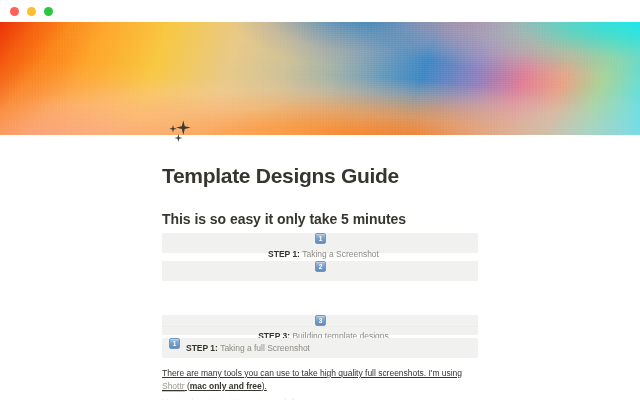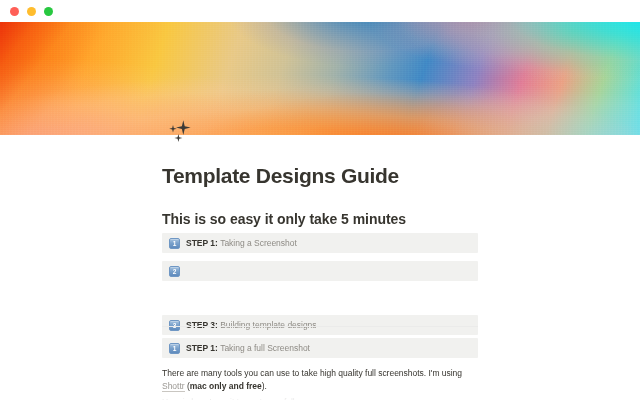--- a/index.html
+++ b/index.html
@@ -226,20 +226,21 @@
   }
   .step-row {
     display: flex;
     align-items: center;
     background: #f1f1ef;
     height: 20px;
     margin-bottom: 8px;
     padding: 0 0 0 7px;
     box-sizing: border-box;
     border-radius: 1px;
+    flex-direction: column;
   }
   .step-row:last-child { margin-bottom: 0; margin-top: 34px; }
 
   .badge {
     flex: 0 0 auto;
     width: 9px;
     height: 9px;
     margin-right: 6px;
     border-radius: 2px;
     background: linear-gradient(180deg, #a8c4e0 0%, #7ba2cc 45%, #5f8bbd 100%);
@@ -275,34 +276,34 @@
   }
 
   #detail-section {
     position: absolute;
     left: 0;
     top: 203px;
     width: 316px;
   }
   #detail-row {
     display: flex;
-    align-items: center;
     background: #f1f1ef;
     height: 20px;
     padding: 0 0 0 7px;
     box-sizing: border-box;
     border-radius: 1px;
   }
 
   #body-paragraph {
     margin: 9px 0 0 0;
     font-size: 8.5px;
     line-height: 12.5px;
     color: #37352f;
     letter-spacing: -0.02px;
+    text-decoration: underline;
   }
   #body-paragraph .link {
     color: #9b9893;
     border-bottom: 0.5px solid #c9c6c1;
   }
   #body-paragraph .strong { font-weight: bold; }
 
   #clipped-line {
     margin: 4px 0 0 0;
     font-size: 8.5px;

